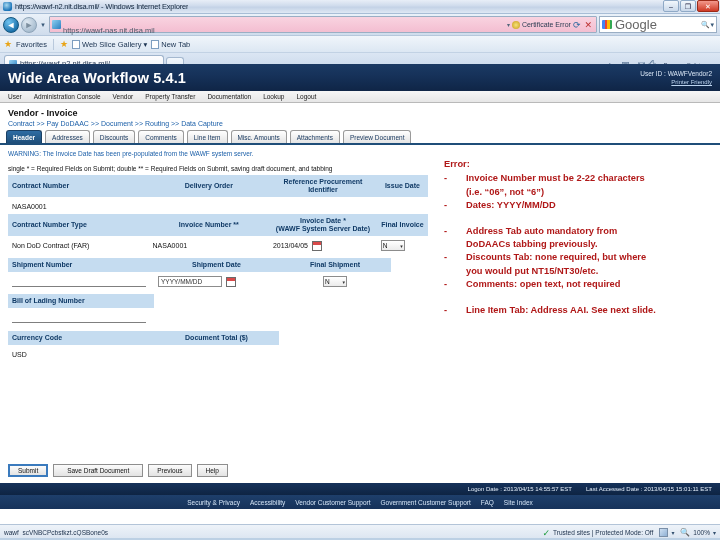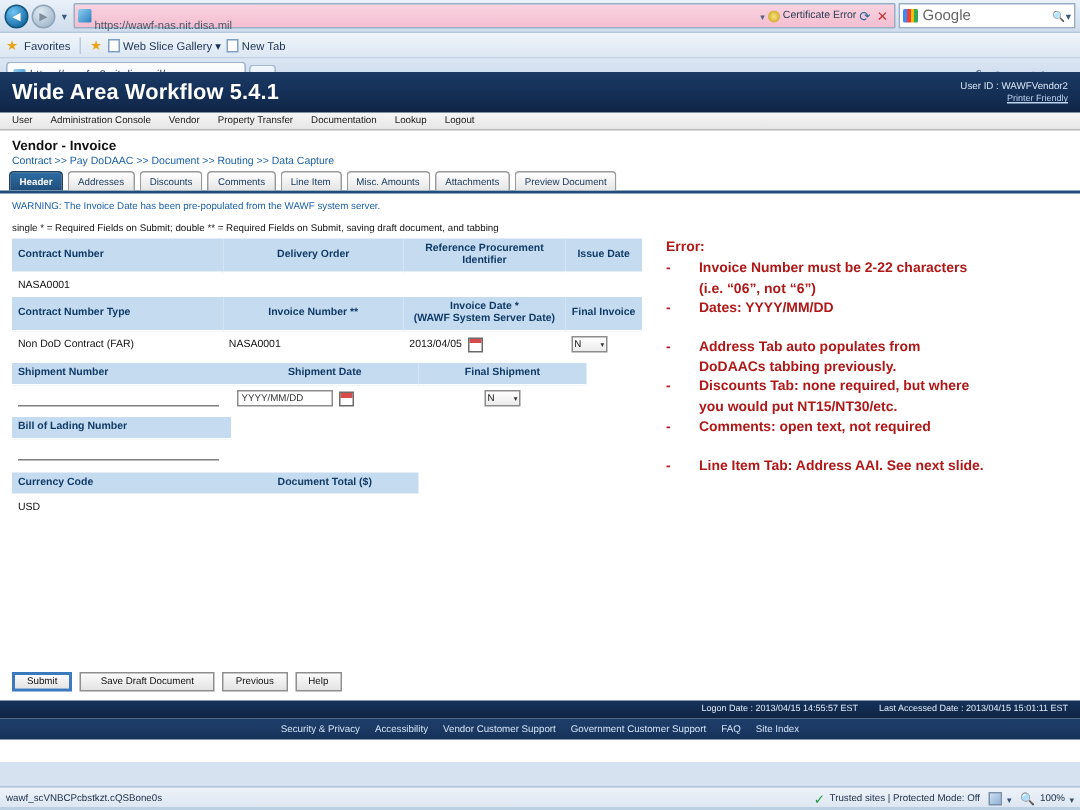--- a/index.html
+++ b/index.html
@@ -64,21 +64,21 @@
   .certerr { font-size: 7px; color: #2a3c52; white-space: nowrap; display:flex; align-items:center; gap:2px; }
   .cert-ico { width:8px;height:8px; border-radius:50%; background: radial-gradient(circle,#f6e27a,#c79a18); flex:none;}
   .refresh-ico { font-size: 9px; color: #2c6aa0; padding: 0 2px; }
   .stop-ico { font-size: 9px; color: #b33; padding: 0 2px; }
   .search-box {
     width: 118px; height: 17px; background: #fff; border: 1px solid #9aaec4;
     display: flex; align-items: center; padding: 0 2px; flex:none;
   }
   .g-ico { width: 10px; height: 9px; flex:none; margin-right:3px;
     background: linear-gradient(90deg,#4285f4 25%,#ea4335 25% 50%,#fbbc05 50% 75%,#34a853 75%); border-radius:1px;}
-  .search-text { font-size: 10px; color: #666; flex: 1; }
+  .search-text { font-size: 13px; color: #666; flex: 1; }
   .search-caret { font-size: 7px; color: #3a5a7a; }
 
   
   .favbar {
     height: 17px; background: linear-gradient(to bottom,#f0f5fb,#dce7f3);
     display: flex; align-items: center; gap: 4px; padding: 0 4px;
     border-bottom: 1px solid #c2d2e4; font-size: 7.5px; color: #1a3250;
   }
   .fav-star { color: #e8a417; font-size: 9px; }
   .fav-sep { width: 1px; height: 11px; background: #b9c9dc; margin: 0 2px; }
@@ -104,21 +104,21 @@
     border: 1px solid #a4b8cf; border-bottom: none; border-radius: 3px 3px 0 0;
   }
   .tb-right {
     position: absolute; right: 4px; bottom: 1px;
     display: flex; align-items: center; gap: 3px; font-size: 7.5px; color: #22364f;
   }
   .tb-ic { font-size: 9px; color: #2d4f76; }
   .tb-cap { font-size: 6px; color: #3a5170; }
 
   
-  .page { position: absolute; left: 0; top: 48px; width: 720px; height: 460px; background: #fff; overflow: hidden;}
+  .page { position: absolute; left: 0; top: 64px; width: 720px; height: 460px; background: #fff; overflow: hidden;}
 
   .wawf-header {
     height: 27px; width: 720px;
     background: linear-gradient(to bottom,#1b3a63 0%, #16325a 40%, #0f2546 100%);
     display: flex; align-items: center; justify-content: space-between;
     padding: 0 8px; position: relative;
   }
   .wawf-title { color: #fff; font-size: 14.5px; font-weight: bold; letter-spacing: 0.1px; }
   .wawf-userbox { text-align: right; }
   .wawf-userid { color: #d9e6f5; font-size: 6.5px; display:block; line-height: 9px;}
@@ -227,20 +227,29 @@
   .sb-zone-ico { width: 9px; height: 9px; border: 1px solid #7a8fa8; background: linear-gradient(135deg,#cfe0f2,#8fb0d4);}
   .sb-caret { font-size: 6px; color: #33506f; }
   .sb-zoom-ico { color: #2a5c92; font-size: 8px; }
   .sb-bottomline { position:absolute; left:0; bottom:0; width:720px; height:2px; background:#bcd0e4;}
 </style>
 </head>
 <body>
 
 <div id="app">
 
+  <div class="titlebar">
+    <div class="tb-icon"></div>
+    <div class="tb-text">https://wawf-n2.nit.disa.mil/ - Windows Internet Explorer</div>
+    <div class="win-buttons">
+      <div class="win-btn">–</div>
+      <div class="win-btn">❐</div>
+      <div class="win-btn close">✕</div>
+    </div>
+  </div>
 
   <div class="addrbar">
     <div class="nav-back">◄</div>
     <div class="nav-fwd">►</div>
     <div class="nav-dd">▾</div>
     <div class="url-box">
       <div class="url-ico"></div>
       <div class="url-text">https://wawf-nas.nit.disa.mil</div>
       <div class="url-caret">▾</div>
       <div class="certerr">
@@ -450,21 +459,21 @@
     <div class="n-item">
       <span class="n-dash">-</span>
       <span class="n-text">Dates: YYYY/MM/DD</span>
     </div>
 
     <div class="n-gap"></div>
 
     <div class="n-item">
       <span class="n-dash">-</span>
       <span class="n-text">
-        <span>Address Tab auto populates from</span><br>
+        <span>Address Tab auto mandatory from</span><br>
         <span>DoDAACs tabbing previously.</span>
       </span>
     </div>
 
     <div class="n-item">
       <span class="n-dash">-</span>
       <span class="n-text">
         <span>Discounts Tab: none required, but where</span><br>
         <span>you would put NT15/NT30/etc.</span>
       </span>

